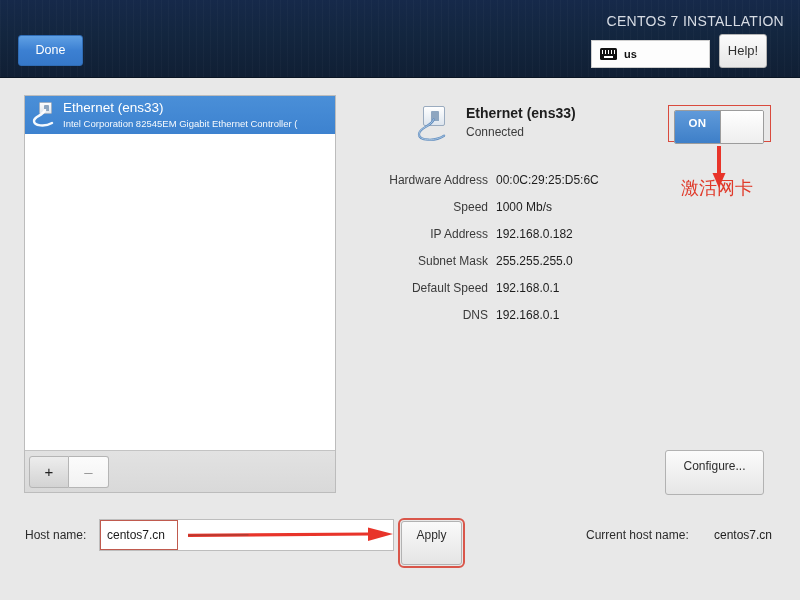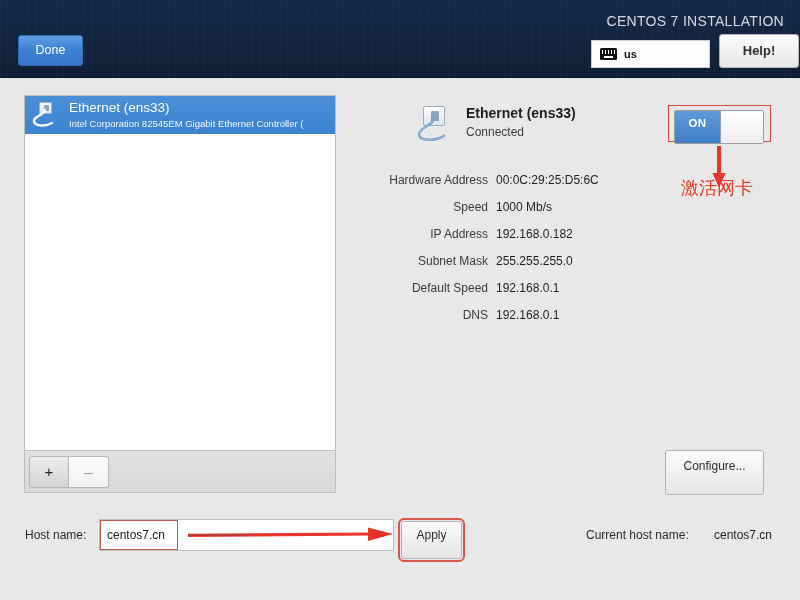--- a/index.html
+++ b/index.html
@@ -87,30 +87,29 @@
     content: "";
     position: absolute;
     left: 4px; bottom: 2px;
     width: 9px; height: 2px;
     background: #fff;
   }
   #kbd-label { font-size: 11px; font-weight: bold; color: #111; }
   #help-button {
     position: absolute;
     left: 719px; top: 34px;
-    width: 80px; height: 34px;
+    width: 48px; height: 34px;
     border: 1px solid #b4b4b4;
     border-radius: 3px;
     background: linear-gradient(180deg, #fbfbfb 0%, #e7e7e7 100%);
     font-size: 13px;
     line-height: 32px;
     text-align: center;
     color: #303030;
     cursor: pointer;
-    font-weight: bold;
   }
 
   
   #device-list-panel {
     position: absolute;
     left: 24px; top: 95px;
     width: 312px; height: 398px;
     border: 1px solid #bcbcbc;
     background: #ffffff;
   }
@@ -119,21 +118,21 @@
     left: 0; top: 0; right: 0;
     height: 354px;
     overflow: hidden;
     background: #ffffff;
   }
   .device-row {
     height: 38px;
     display: flex;
     align-items: center;
     padding-left: 7px;
-    gap: 9px;
+    gap: 3px;
     cursor: pointer;
   }
   .device-row.selected {
     background: linear-gradient(180deg, #4a8fd8 0%, #3d82cf 100%);
     color: #ffffff;
   }
   .device-icon {
     width: 28px; height: 28px;
     position: relative;
     flex: 0 0 auto;
@@ -354,21 +353,21 @@
     outline: none;
   }
   #hostname-arrow {
     position: absolute;
     left: 188px; top: 527px;
     width: 205px; height: 16px;
   }
   #apply-button {
     position: absolute;
     left: 401px; top: 521px;
-    width: 61px; height: 38px;
+    width: 61px; height: 44px;
     border: 1px solid #b2b2b2;
     border-radius: 3px;
     background: linear-gradient(180deg, #fafafa 0%, #e5e5e5 100%);
     font-size: 12px;
     line-height: 27px;
     text-align: center;
     color: #2d2d2d;
     cursor: pointer;
     outline: 2px solid #d9564a;
     outline-offset: 1px;

